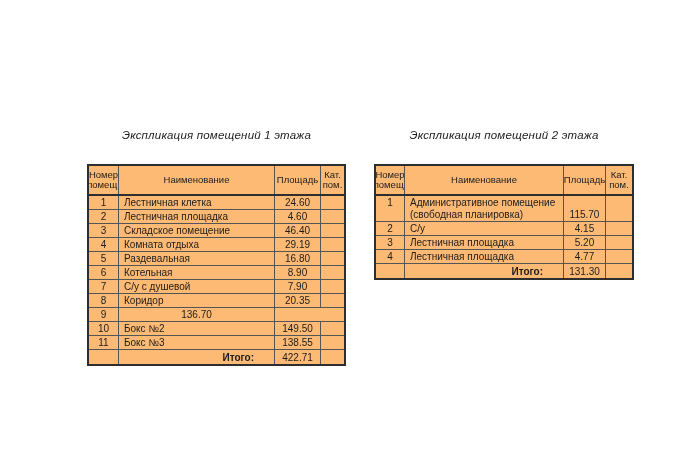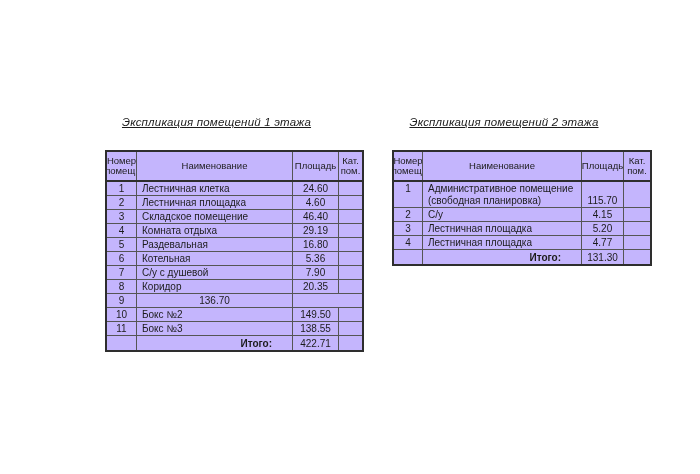--- a/index.html
+++ b/index.html
@@ -7,38 +7,36 @@
     position: relative;
     width: 700px;
     height: 474px;
     background: #ffffff;
     font-family: "Liberation Sans", sans-serif;
     color: #1c1c1c;
     overflow: hidden;
   }
   .table-title {
     position: absolute;
-    top: 116px;
+    top: 129px;
     text-align: center;
     font-size: 11.5px;
     font-style: italic;
-    text-decoration: underline;
     letter-spacing: 0.2px;
     color: #1c1c1c;
   }
   #title-1 { left: 87px; width: 259px; }
   #title-2 { left: 374px; width: 260px; }
 
   .exp-table {
     position: absolute;
-    top: 150px;
-    background: #c4b5fd;
+    top: 164px;
+    background: #fdba74;
     border: 2px solid #2e2e2e;
     box-sizing: border-box;
-    margin-left: 18px;
   }
   #table-1 { left: 87px;  width: 259px; }
   #table-2 { left: 374px; width: 260px; }
 
   .tr {
     display: grid;
     border-bottom: 1px solid #555555;
     box-sizing: border-box;
   }
   #table-1 .tr { grid-template-columns: 30px 1fr 46px 23px; }
@@ -120,21 +118,21 @@
     </div>
     <div class="tr data">
       <div class="td c-num">5</div>
       <div class="td c-name">Раздевальная</div>
       <div class="td c-area">16.80</div>
       <div class="td c-cat"></div>
     </div>
     <div class="tr data">
       <div class="td c-num">6</div>
       <div class="td c-name">Котельная</div>
-      <div class="td c-area">5.36</div>
+      <div class="td c-area">8.90</div>
       <div class="td c-cat"></div>
     </div>
     <div class="tr data">
       <div class="td c-num">7</div>
       <div class="td c-name">С/у с душевой</div>
       <div class="td c-area">7.90</div>
       <div class="td c-cat"></div>
     </div>
     <div class="tr data">
       <div class="td c-num">8</div>

